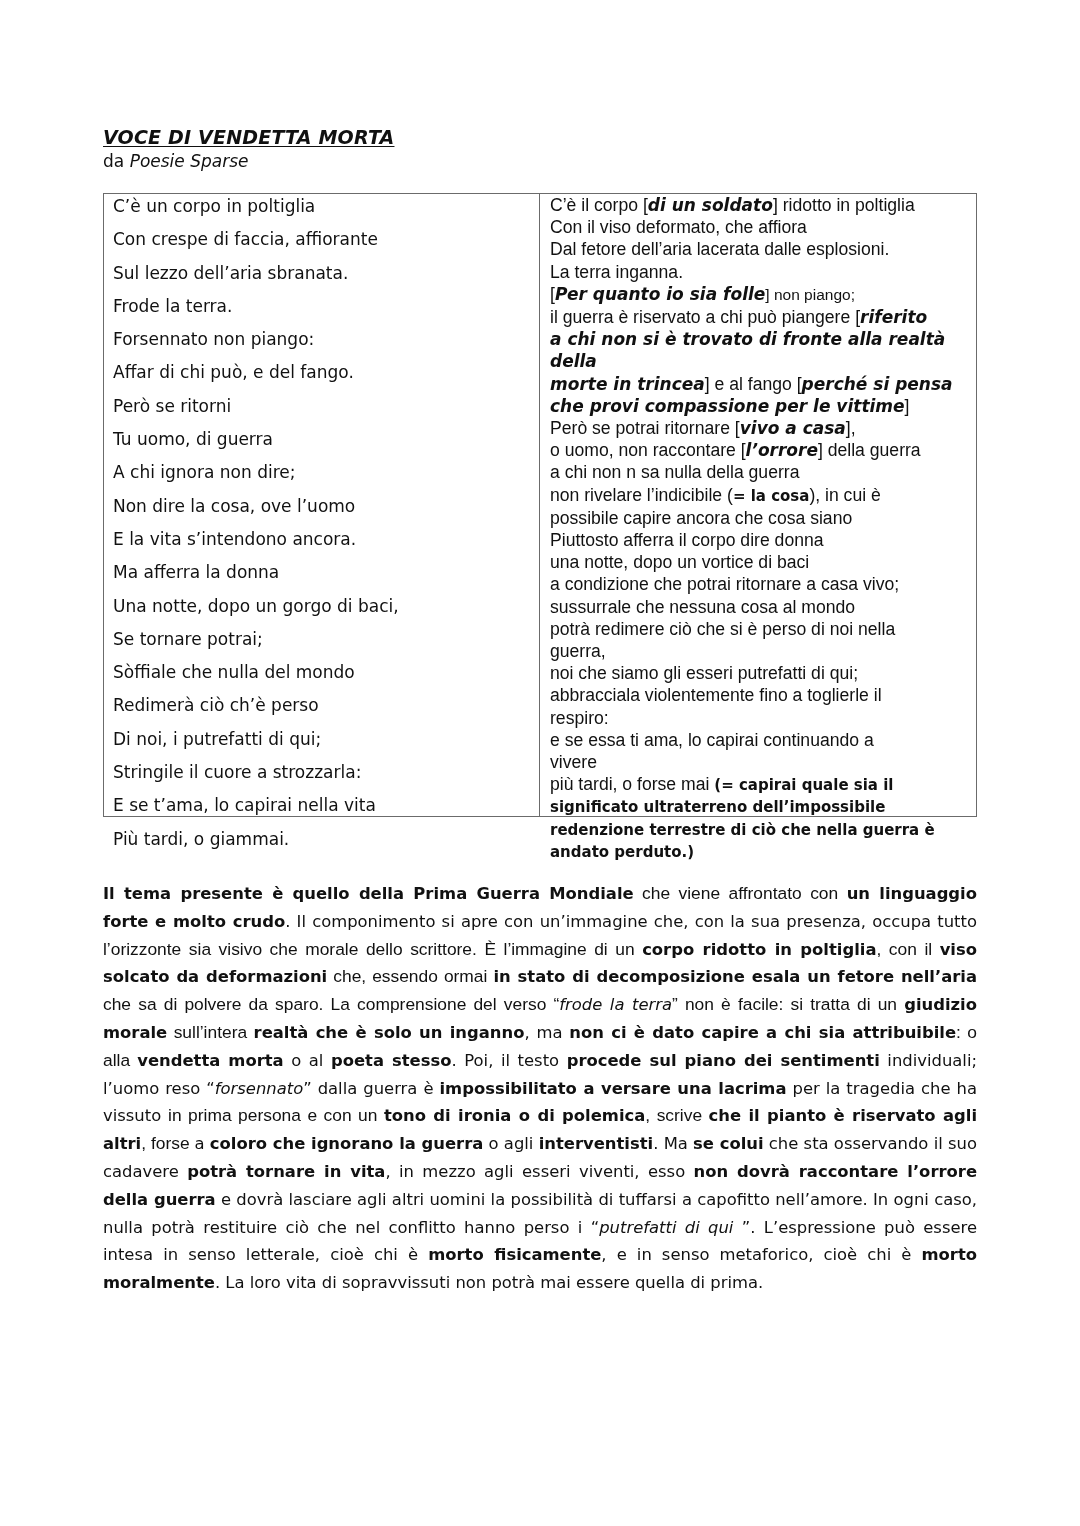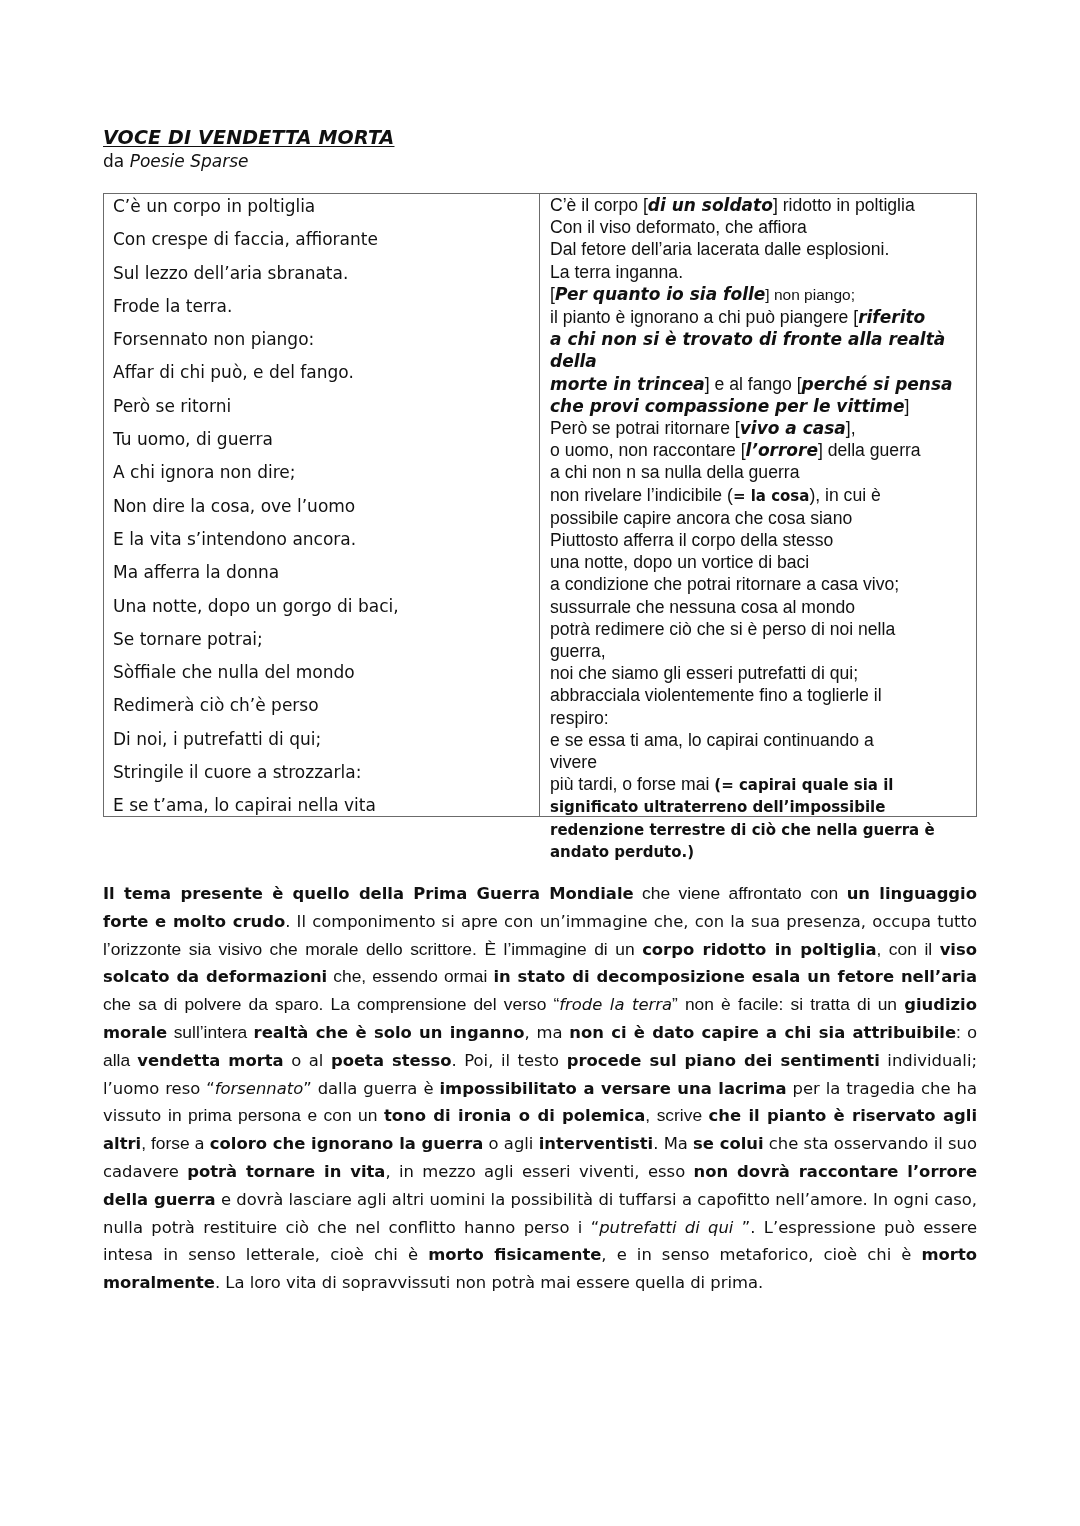--- a/index.html
+++ b/index.html
@@ -117,38 +117,39 @@
       <div class="verse">Non dire la cosa, ove l’uomo</div>
       <div class="verse">E la vita s’intendono ancora.</div>
       <div class="verse">Ma afferra la donna</div>
       <div class="verse">Una notte, dopo un gorgo di baci,</div>
       <div class="verse">Se tornare potrai;</div>
       <div class="verse">Sòffiale che nulla del mondo</div>
       <div class="verse">Redimerà ciò ch’è perso</div>
       <div class="verse">Di noi, i putrefatti di qui;</div>
       <div class="verse">Stringile il cuore a strozzarla:</div>
       <div class="verse">E se t’ama, lo capirai nella vita</div>
+      <div class="verse">Più tardi, o giammai.</div>
     </div>
 
     <div class="col-right paraphrase">
       <span class="pl"><span>C’è il corpo [</span><span class="bi">di un soldato</span><span>] ridotto in poltiglia</span></span>
       <span class="pl">Con il viso deformato, che affiora</span>
       <span class="pl">Dal fetore dell’aria lacerata dalle esplosioni.</span>
       <span class="pl">La terra inganna.</span>
       <span class="pl"><span>[</span><span class="bi">Per quanto io sia folle</span><span class="narrow">] non piango;</span></span>
-      <span class="pl"><span>il pianto è ignorano a chi può piangere [</span><span class="bi">riferito</span></span>
+      <span class="pl"><span>il guerra è riservato a chi può piangere [</span><span class="bi">riferito</span></span>
       <span class="pl bi">a chi non si è trovato di fronte alla realtà della</span>
       <span class="pl"><span class="bi">morte in trincea</span><span>] e al fango [</span><span class="bi">perché si pensa</span></span>
       <span class="pl"><span class="bi">che provi compassione per le vittime</span><span>]</span></span>
       <span class="pl"><span>Però se potrai ritornare [</span><span class="bi">vivo a casa</span><span>],</span></span>
       <span class="pl"><span>o uomo, non raccontare [</span><span class="bi">l’orrore</span><span>] della guerra</span></span>
       <span class="pl">a chi non n sa nulla della guerra</span>
       <span class="pl"><span>non rivelare l’indicibile (</span><span class="b">= la cosa</span><span>), in cui è</span></span>
       <span class="pl">possibile capire ancora che cosa siano</span>
-      <span class="pl">Piuttosto afferra il corpo della stesso</span>
+      <span class="pl">Piuttosto afferra il corpo dire donna</span>
       <span class="pl">una notte, dopo un vortice di baci</span>
       <span class="pl">a condizione che potrai ritornare a casa vivo;</span>
       <span class="pl">sussurrale che nessuna cosa al mondo</span>
       <span class="pl">potrà redimere ciò che si è perso di noi nella</span>
       <span class="pl">guerra,</span>
       <span class="pl">noi che siamo gli esseri putrefatti di qui;</span>
       <span class="pl">abbracciala violentemente fino a toglierle il</span>
       <span class="pl">respiro:</span>
       <span class="pl">e se essa ti ama, lo capirai continuando a</span>
       <span class="pl">vivere</span>

